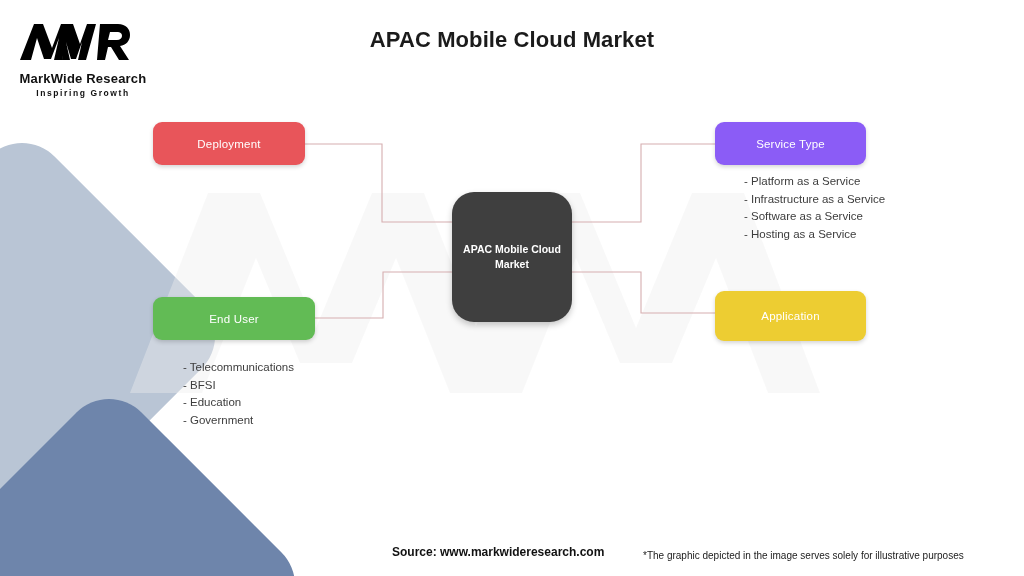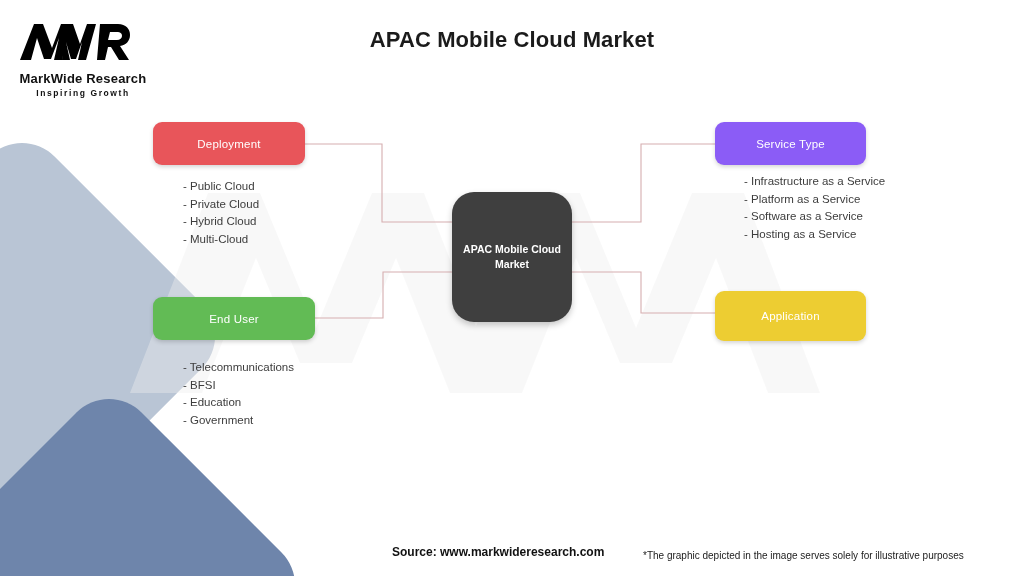--- a/index.html
+++ b/index.html
@@ -206,31 +206,25 @@
 
       <path d="M572,222 L641,222 L641,144 L715,144"></path>
 
       <path d="M572,272 L641,272 L641,313 L715,313"></path>
     </g>
   </svg>
 
   <div class="center-node">APAC Mobile Cloud Market</div>
 
   <div class="pill pill-deployment">Deployment</div>
-  <div class="blist list-deployment">
-    <div>- Public Cloud</div>
-    <div>- Private Cloud</div>
-    <div>- Hybrid Cloud</div>
-    <div>- Multi-Cloud</div>
-  </div>
 
   <div class="pill pill-service">Service Type</div>
   <div class="blist list-service">
+    <div>- Platform as a Service</div>
     <div>- Infrastructure as a Service</div>
-    <div>- Platform as a Service</div>
     <div>- Software as a Service</div>
     <div>- Hosting as a Service</div>
   </div>
 
   <div class="pill pill-enduser">End User</div>
   <div class="blist list-enduser">
     <div>- Telecommunications</div>
     <div>- BFSI</div>
     <div>- Education</div>
     <div>- Government</div>

